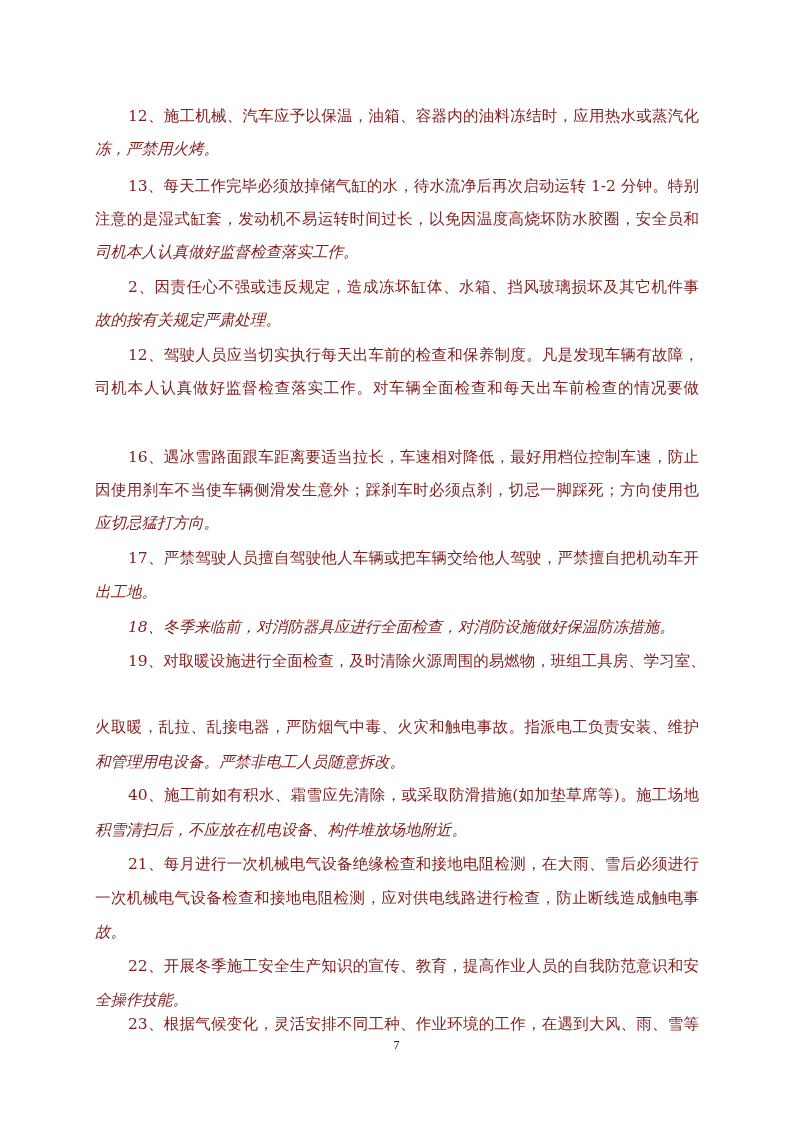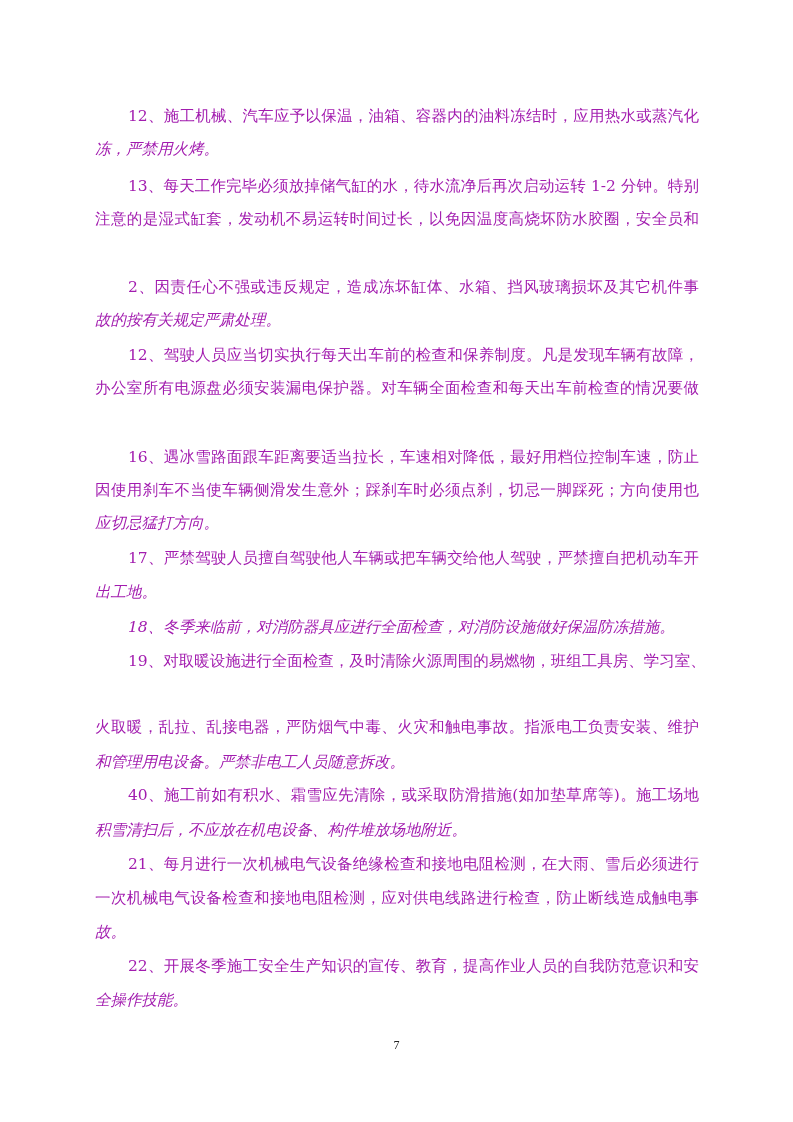--- a/index.html
+++ b/index.html
@@ -6,21 +6,21 @@
     body { width: 793px; height: 1122px; position: relative; overflow: hidden; }
     .page { position: absolute; left: 0; top: 0; width: 793px; height: 1122px; background: #fff; }
     .line {
       position: absolute;
       left: 95px;
       width: 604px;
       height: 22px;
       line-height: 22px;
       font-family: "DejaVu Serif", "Liberation Serif", serif;
       font-size: 15.5px;
-      color: #a21caf;
+      color: #7f1d1d;
       white-space: nowrap;
       text-align: justify;
       text-align-last: justify;
       overflow: visible;
     }
     .line.indent { left: 128px; width: 571px; }
     .line.last { text-align-last: left; font-style: italic; }
     .page-number {
       position: absolute; top: 1038px; left: 0; width: 793px; text-align: center;
       font-family: "Liberation Serif", serif; font-size: 12px; color: #222;
@@ -29,26 +29,27 @@
 </head>
 <body>
 
 <div class="page">
 
   <div class="line indent" style="top:105px">12、施工机械、汽车应予以保温，油箱、容器内的油料冻结时，应用热水或蒸汽化</div>
   <div class="line last" style="top:138px">冻，严禁用火烤。</div>
 
   <div class="line indent" style="top:175px">13、每天工作完毕必须放掉储气缸的水，待水流净后再次启动运转 1-2 分钟。特别</div>
   <div class="line" style="top:208px">注意的是湿式缸套，发动机不易运转时间过长，以免因温度高烧坏防水胶圈，安全员和</div>
+  <div class="line last" style="top:241px">司机本人认真做好监督检查落实工作。</div>
 
   <div class="line indent" style="top:276px">2、因责任心不强或违反规定，造成冻坏缸体、水箱、挡风玻璃损坏及其它机件事</div>
   <div class="line last" style="top:309px">故的按有关规定严肃处理。</div>
 
   <div class="line indent" style="top:344px">12、驾驶人员应当切实执行每天出车前的检查和保养制度。凡是发现车辆有故障，</div>
-  <div class="line" style="top:377px">办公室所有电源盘必须安装漏电保护器。对车辆全面检查和每天出车前检查的情况要做</div>
+  <div class="line" style="top:377px">司机本人认真做好监督检查落实工作。对车辆全面检查和每天出车前检查的情况要做</div>
 
   <div class="line indent" style="top:446px">16、遇冰雪路面跟车距离要适当拉长，车速相对降低，最好用档位控制车速，防止</div>
   <div class="line" style="top:479px">因使用刹车不当使车辆侧滑发生意外；踩刹车时必须点刹，切忌一脚踩死；方向使用也</div>
   <div class="line last" style="top:512px">应切忌猛打方向。</div>
 
   <div class="line indent" style="top:547px">17、严禁驾驶人员擅自驾驶他人车辆或把车辆交给他人驾驶，严禁擅自把机动车开</div>
   <div class="line last" style="top:581px">出工地。</div>
 
   <div class="line indent last" style="top:616px">18、冬季来临前，对消防器具应进行全面检查，对消防设施做好保温防冻措施。</div>
 
@@ -59,15 +60,16 @@
   <div class="line indent" style="top:784px">40、施工前如有积水、霜雪应先清除，或采取防滑措施(如加垫草席等)。施工场地</div>
   <div class="line last" style="top:819px">积雪清扫后，不应放在机电设备、构件堆放场地附近。</div>
 
   <div class="line indent" style="top:853px">21、每月进行一次机械电气设备绝缘检查和接地电阻检测，在大雨、雪后必须进行</div>
   <div class="line" style="top:887px">一次机械电气设备检查和接地电阻检测，应对供电线路进行检查，防止断线造成触电事</div>
   <div class="line last" style="top:921px">故。</div>
 
   <div class="line indent" style="top:955px">22、开展冬季施工安全生产知识的宣传、教育，提高作业人员的自我防范意识和安</div>
   <div class="line last" style="top:989px">全操作技能。</div>
 
+  <div class="line indent" style="top:1013px">23、根据气候变化，灵活安排不同工种、作业环境的工作，在遇到大风、雨、雪等</div>
 
   <div class="page-number">7</div>
 </div>
 
 </body></html>

